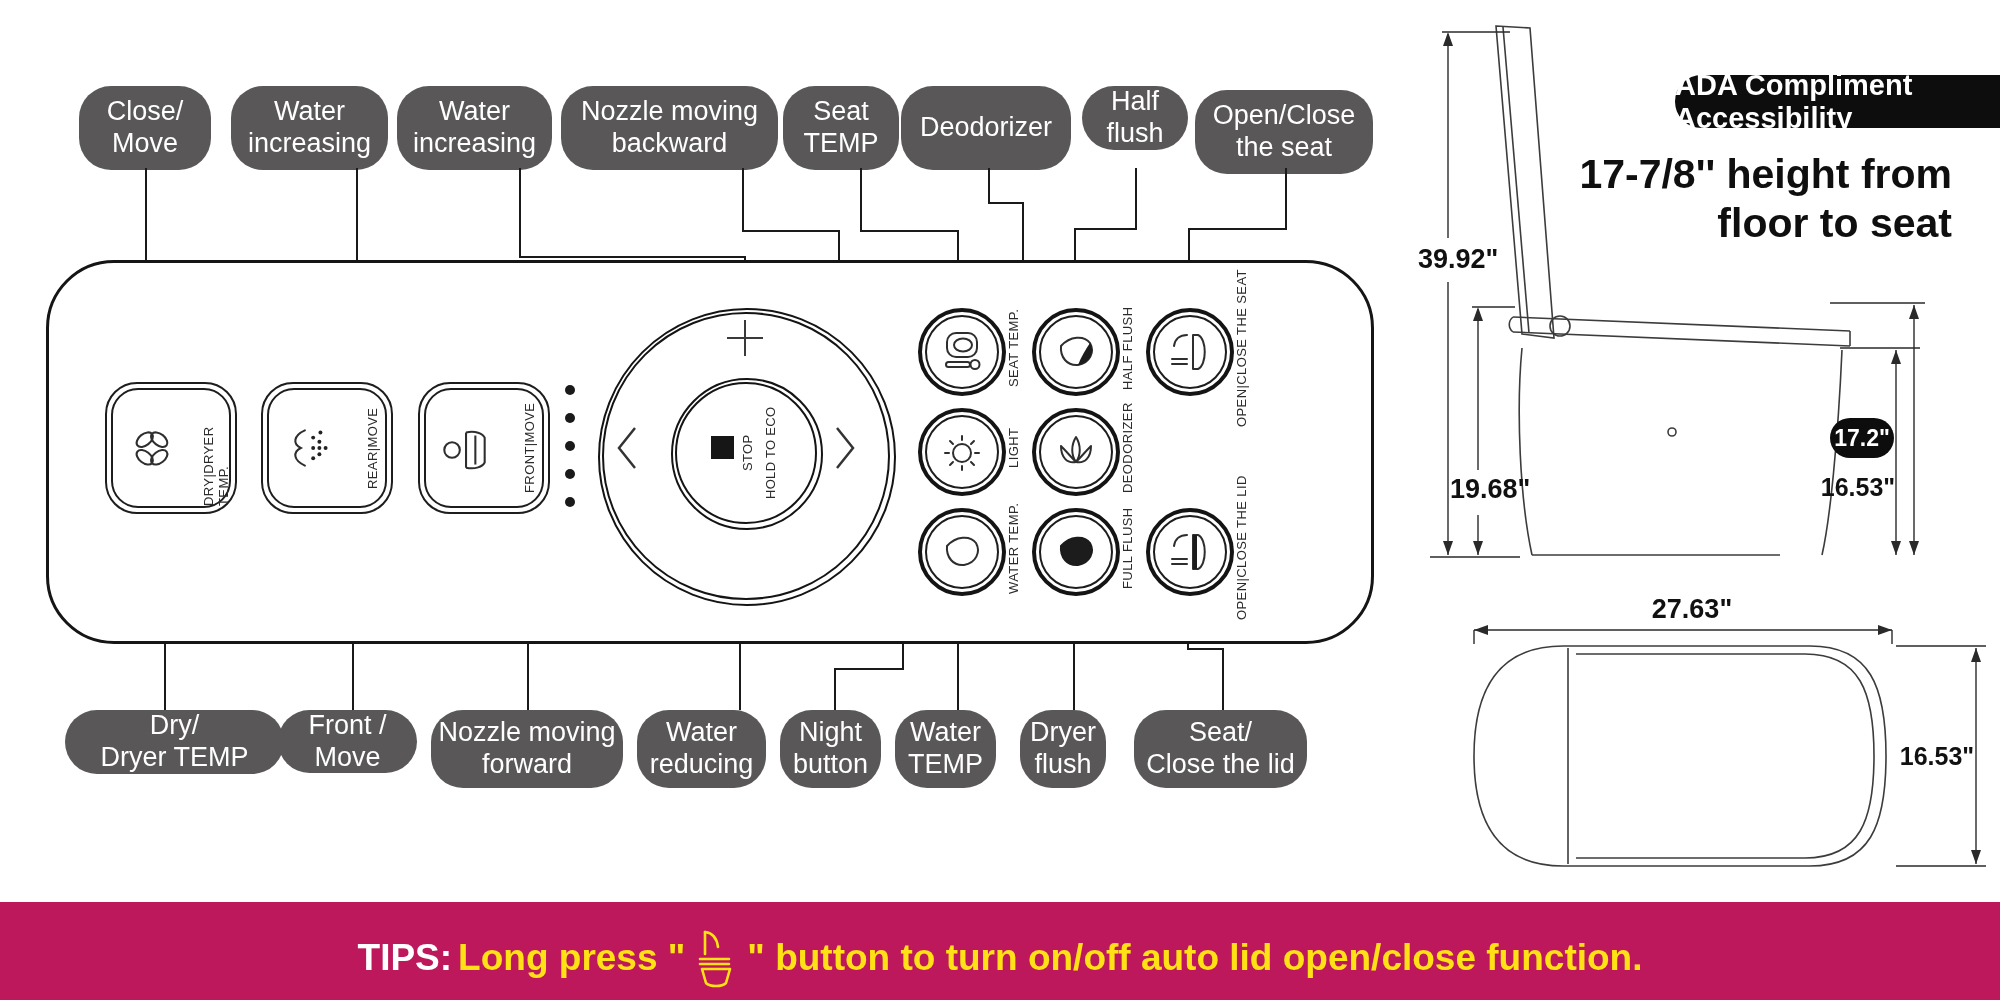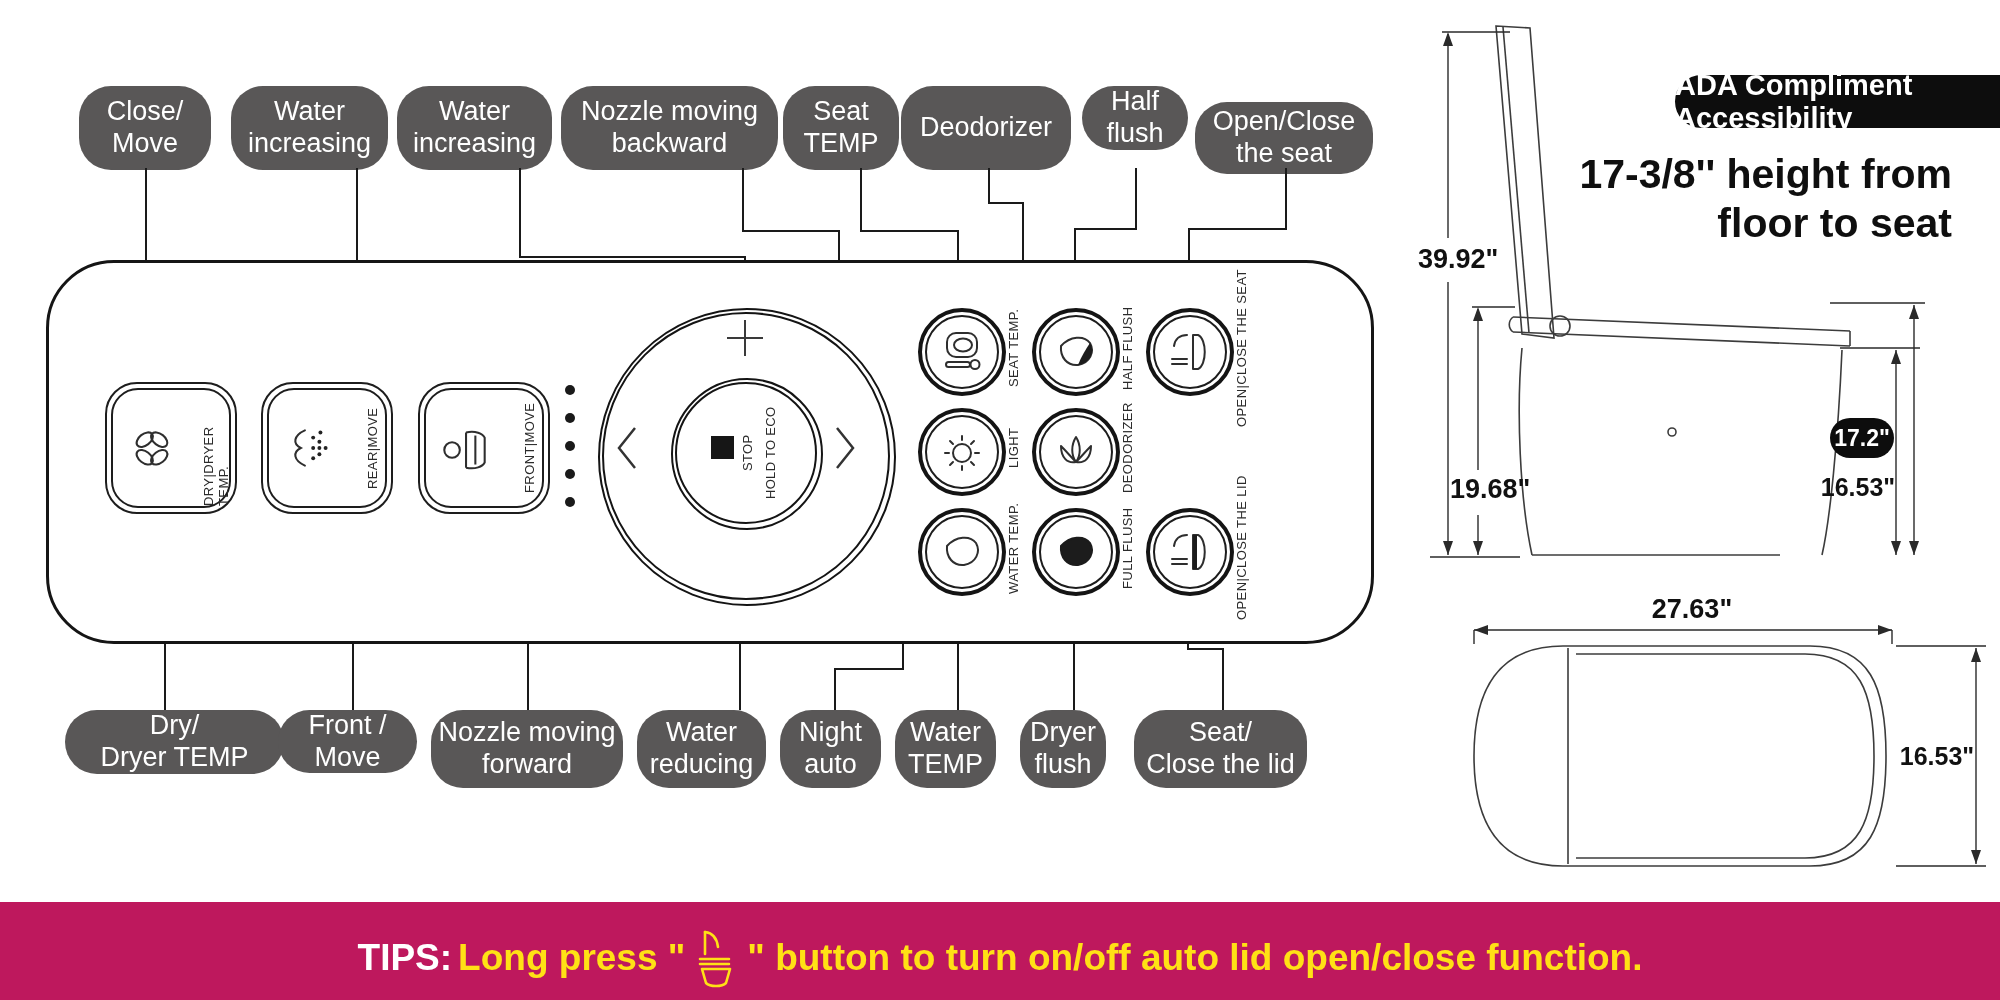--- a/index.html
+++ b/index.html
@@ -45,33 +45,33 @@
 increasing</div>
 <div class="pill" style="left:397px;top:86px;width:155px;height:84px">Water
 increasing</div>
 <div class="pill" style="left:561px;top:86px;width:217px;height:84px">Nozzle moving
 backward</div>
 <div class="pill" style="left:783px;top:86px;width:116px;height:84px">Seat
 TEMP</div>
 <div class="pill" style="left:901px;top:86px;width:170px;height:84px">Deodorizer</div>
 <div class="pill" style="left:1082px;top:86px;width:106px;height:64px">Half
 flush</div>
-<div class="pill" style="left:1195px;top:102px;width:178px;height:72px">Open/Close
+<div class="pill" style="left:1195px;top:90px;width:178px;height:84px">Open/Close
 the seat</div>
 
 <div class="pill" style="left:65px;top:710px;width:219px;height:64px">Dry/
 Dryer TEMP</div>
 <div class="pill" style="left:278px;top:710px;width:139px;height:63px">Front /
 Move</div>
 <div class="pill" style="left:431px;top:710px;width:192px;height:78px">Nozzle moving
 forward</div>
 <div class="pill" style="left:637px;top:710px;width:129px;height:78px">Water
 reducing</div>
 <div class="pill" style="left:780px;top:710px;width:101px;height:78px">Night
-auto</div>
+button</div>
 <div class="pill" style="left:895px;top:710px;width:101px;height:78px">Water
 TEMP</div>
 <div class="pill" style="left:1020px;top:710px;width:86px;height:78px">Dryer
 flush</div>
 <div class="pill" style="left:1134px;top:710px;width:173px;height:78px">Seat/
 Close the lid</div>
 
 <div class="line" style="left:145px;top:168px;width:2px;height:158px"></div>
 <div class="line" style="left:145px;top:324px;width:178px;height:2px"></div>
 <div class="line" style="left:321px;top:324px;width:2px;height:60px"></div>
@@ -275,21 +275,21 @@
       <path d="M12,22 C13,15 18,11 25,11"></path>
       <path d="M10,35 L25,35 M10,40 L25,40"></path>
     </g>
     <rect x="31" y="11" width="4" height="34" fill="#1c1c1c"></rect>
   </svg>
     </div>
 </div>
 <div class="vtext vlabel" style="left:1232px;top:448px">OPEN|CLOSE THE LID</div>
 
 <div class="badge">ADA Compliment Accessibility</div>
-<div class="heading">17-3/8'' height from
+<div class="heading">17-7/8'' height from
 floor to seat</div>
 
 <svg width="620" height="560" viewBox="0 0 620 560" style="position:absolute;left:1380px;top:20px">
   <g fill="none" stroke="#3c3c3c" stroke-width="1.6">
 
     <path d="M116,6 L150,8 L174,318 L142,314 Z"></path>
     <path d="M123,7 L149,313"></path>
     <circle cx="180" cy="306" r="10"></circle>
 
     <path d="M133,297 L470,311"></path>

